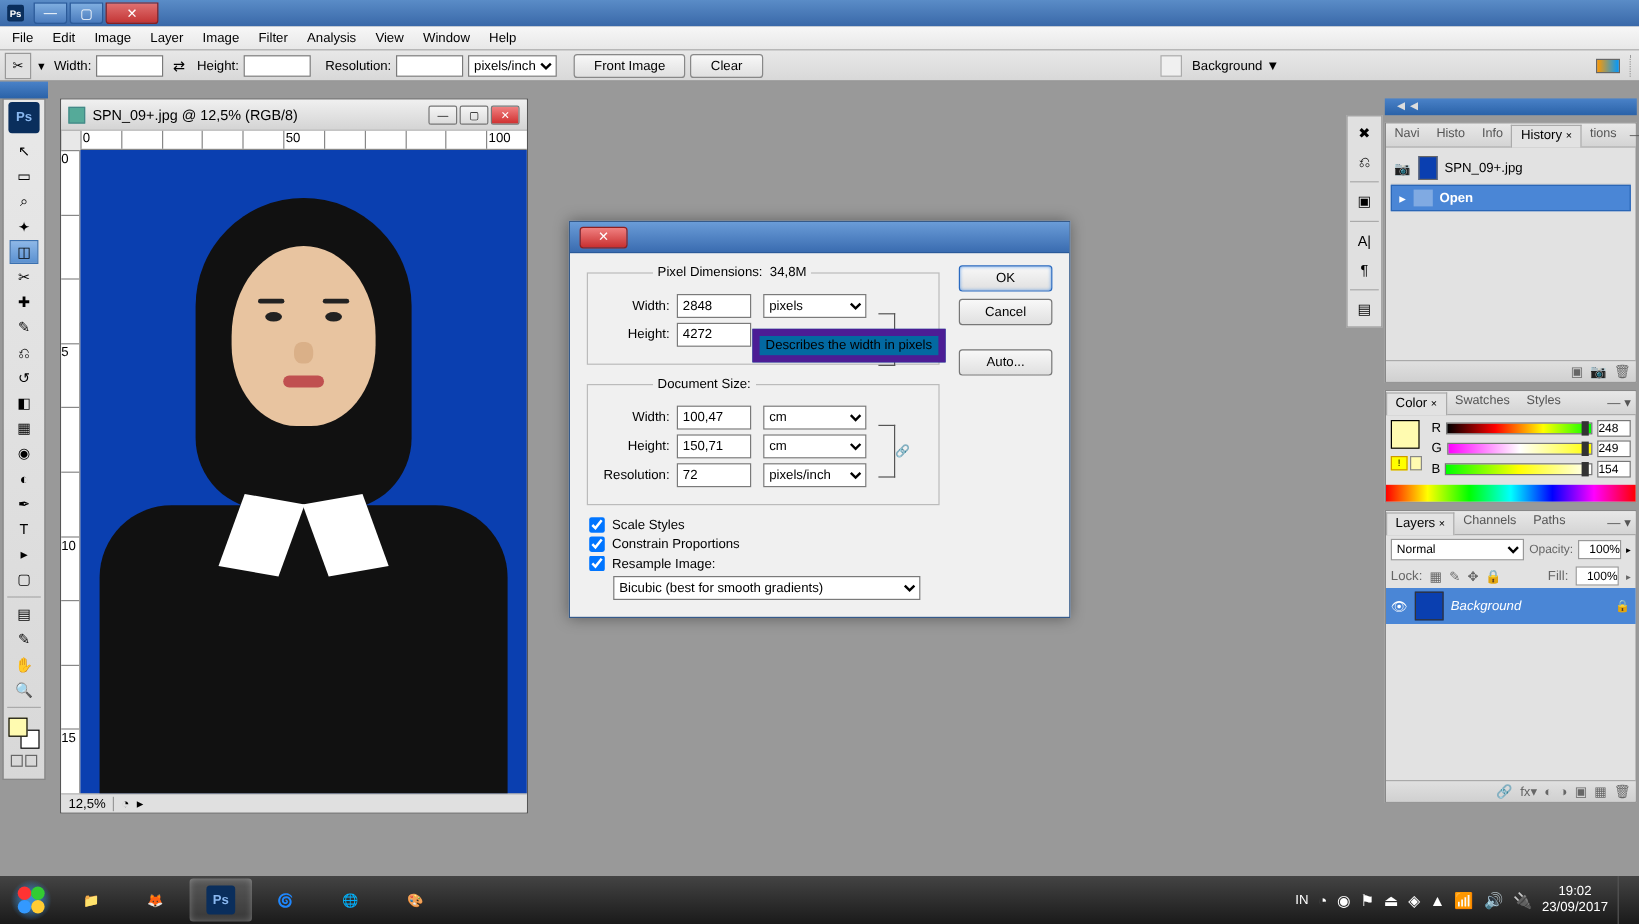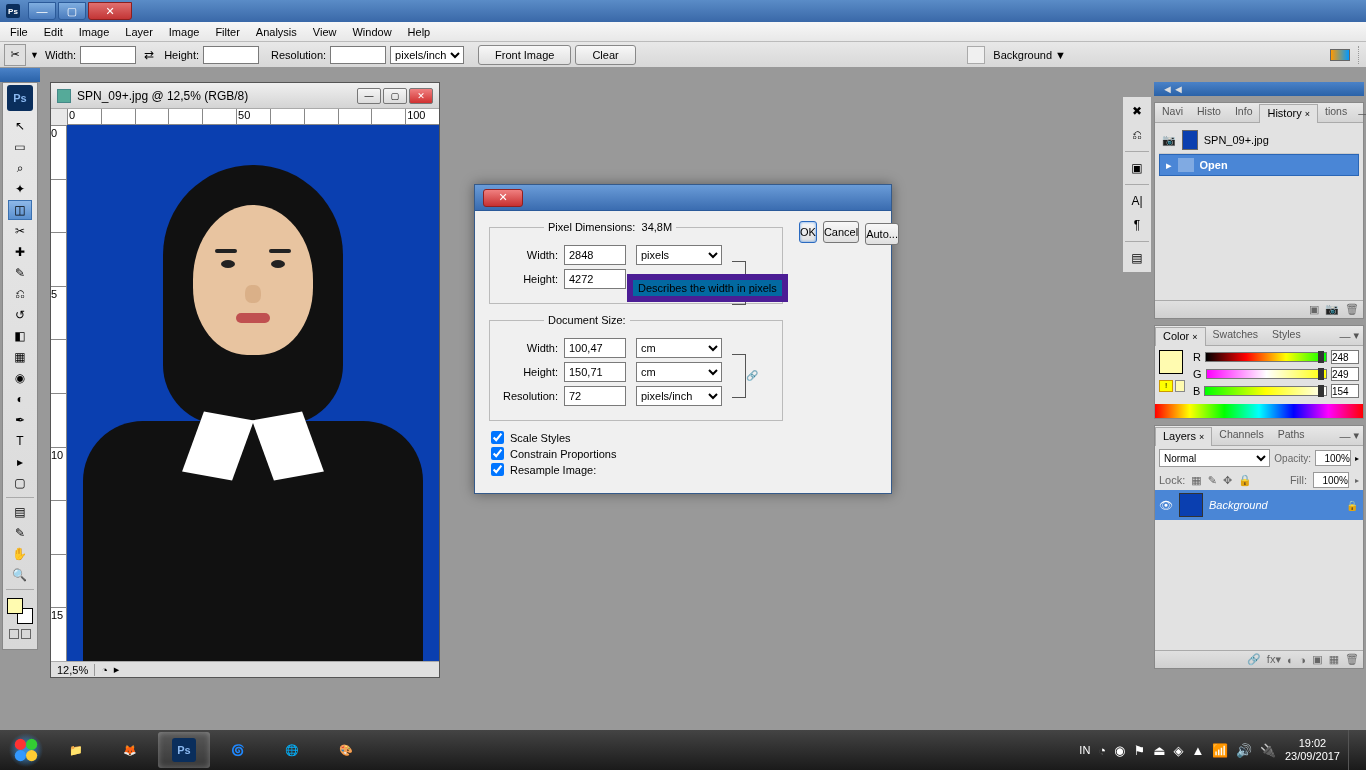--- a/index.html
+++ b/index.html
@@ -81,21 +81,21 @@
 .collar::before { left:0; transform: skew(-20deg,10deg); }
 .collar::after { right:0; transform: skew(20deg,-10deg); }
 
 
 .dialog { position: absolute; left: 474px; top: 116px; width: 418px; background: #f0f0f0; border: 1px solid #355a8a; box-shadow: 0 0 12px rgba(0,0,0,.4); }
 .dialog .dlg-title { height: 26px; background: linear-gradient(#6a9cd8,#3a6cb0); display: flex; align-items: center; padding: 0 8px; color: #fff; border-bottom:1px solid #2a5a9a; }
 .dialog .dlg-title .t { flex: 1; font-size: 12px; }
 .dialog .dlg-title .close { width: 40px; height: 18px; background: linear-gradient(#f08080,#c83030); border:1px solid #902020; border-radius:3px; display:flex; align-items:center; justify-content:center; color:#fff; font-size:11px; }
 .dialog .dlg-body { padding: 10px 14px 14px; display: flex; gap: 16px; }
 .dialog .col-left { flex: 1; }
-.dialog .col-right { width: 78px; display: flex; gap: 6px; }
+.dialog .col-right { width: 78px; display: flex; flex-direction: column; gap: 6px; }
 .dialog .dbtn { height: 22px; border: 1px solid #777; border-radius: 3px; background: linear-gradient(#f8f8f8,#e0e0e0); cursor:default; }
 .dialog .dbtn.primary { border: 1px solid #2a6ac0; box-shadow: 0 0 3px #5a9ae8 inset; }
 .dialog fieldset { border: 1px solid #bbb; padding: 8px 10px 10px; margin-bottom: 10px; }
 .dialog legend { padding: 0 4px; margin-left: 44px; }
 .dialog .row { display: flex; align-items: center; margin: 4px 0; }
 .dialog .row label { width: 58px; text-align: right; margin-right: 6px; }
 .dialog .row input[type=text] { width: 62px; height: 20px; border: 1px solid #7a7a7a; padding: 0 4px; }
 .dialog .row select { width: 86px; height: 20px; border: 1px solid #7a7a7a; margin-left: 10px; background:#fff; font-size:11px; }
 .dialog .link-bracket { width: 14px; border-right: 1px solid #555; border-top: 1px solid #555; border-bottom: 1px solid #555; height: 44px; position: absolute; margin-left: 232px; margin-top: -32px; }
 .dialog .link-icon { font-size:10px; position:absolute; margin-left:246px; margin-top:-16px; }
@@ -357,25 +357,28 @@
             <span>Scale Styles</span>
           </div>
         <div class="check">
             <input type="checkbox" checked="" style="">
             <span>Constrain Proportions</span>
           </div>
         <div class="check">
             <input type="checkbox" checked="" style="">
             <span>Resample Image:</span>
           </div>
+        <div class="resample-select">
+          <select><option>Bicubic (best for smooth gradients)</option></select>
+        </div>
       </div>
       <div class="col-right">
         <button class="dbtn primary">OK</button>
         <button class="dbtn">Cancel</button>
-        <button class="dbtn" style="margin-top:2px;">Auto...</button>
+        <button class="dbtn" style="margin-top:14px;">Auto...</button>
       </div>
     </div>
     <div class="tooltip" style="left:152px; top:89px;">Describes the width in pixels</div>
   </div>
 
   <div class="sidebar-strip">
     <div class="ic">✖</div>
     <div class="ic">⎌</div>
     <div class="sep"></div>
     <div class="ic">▣</div>

